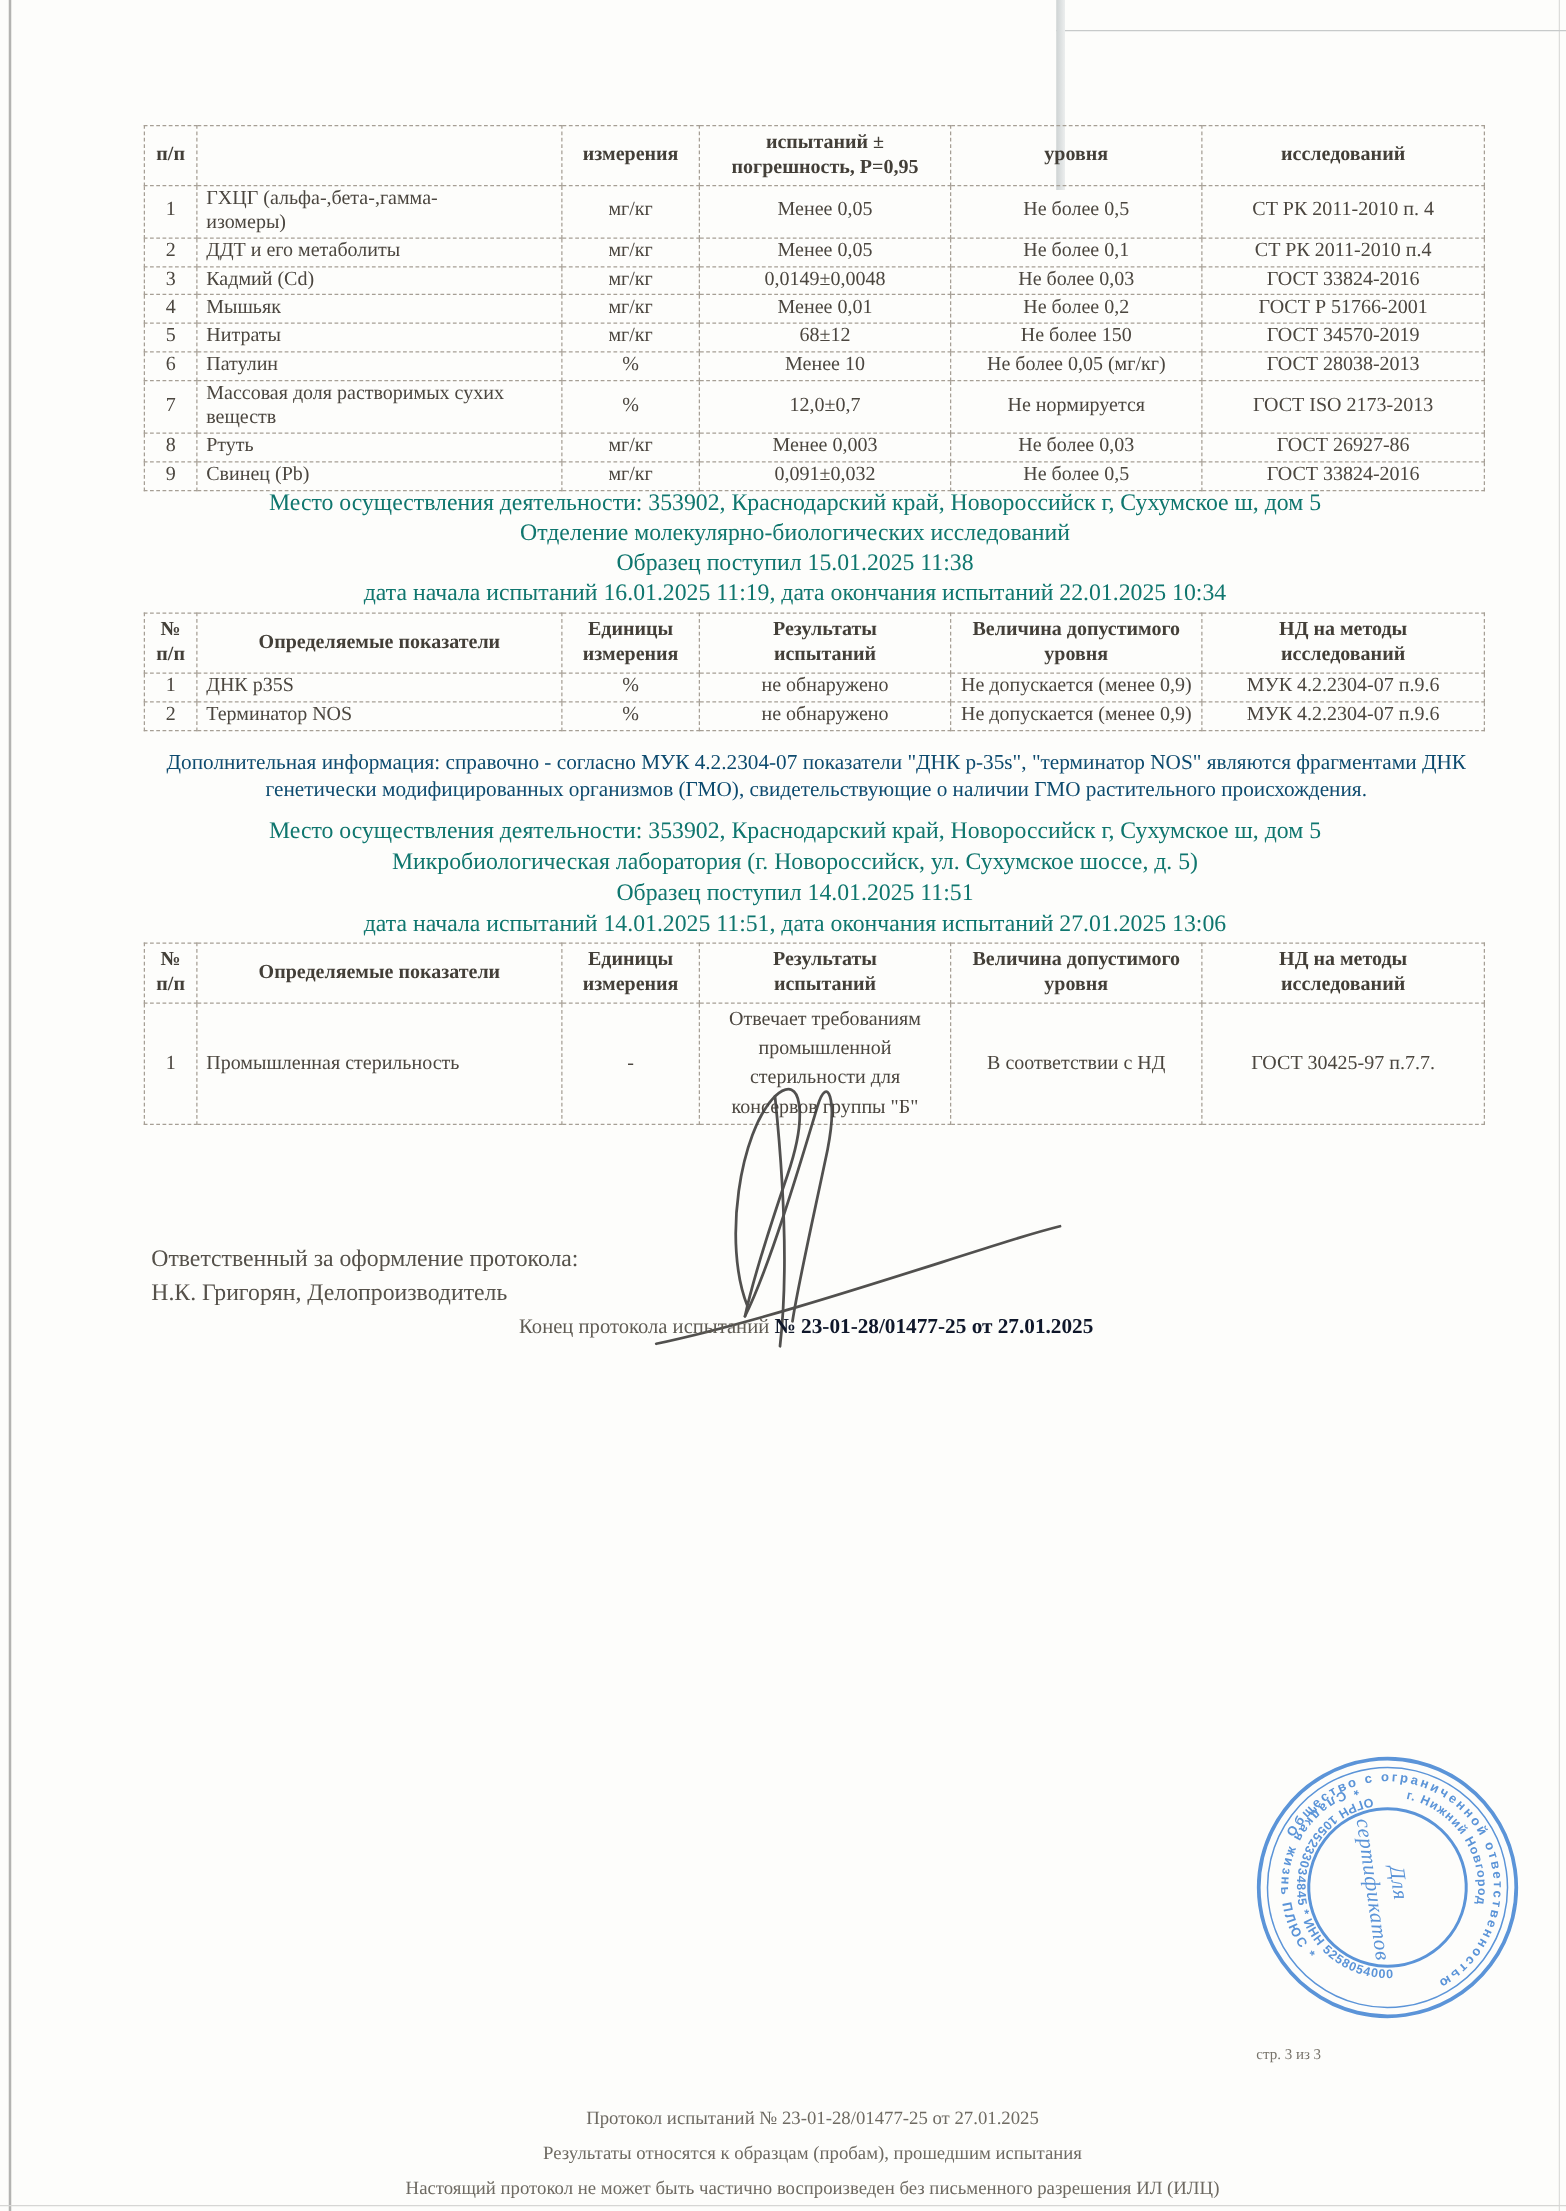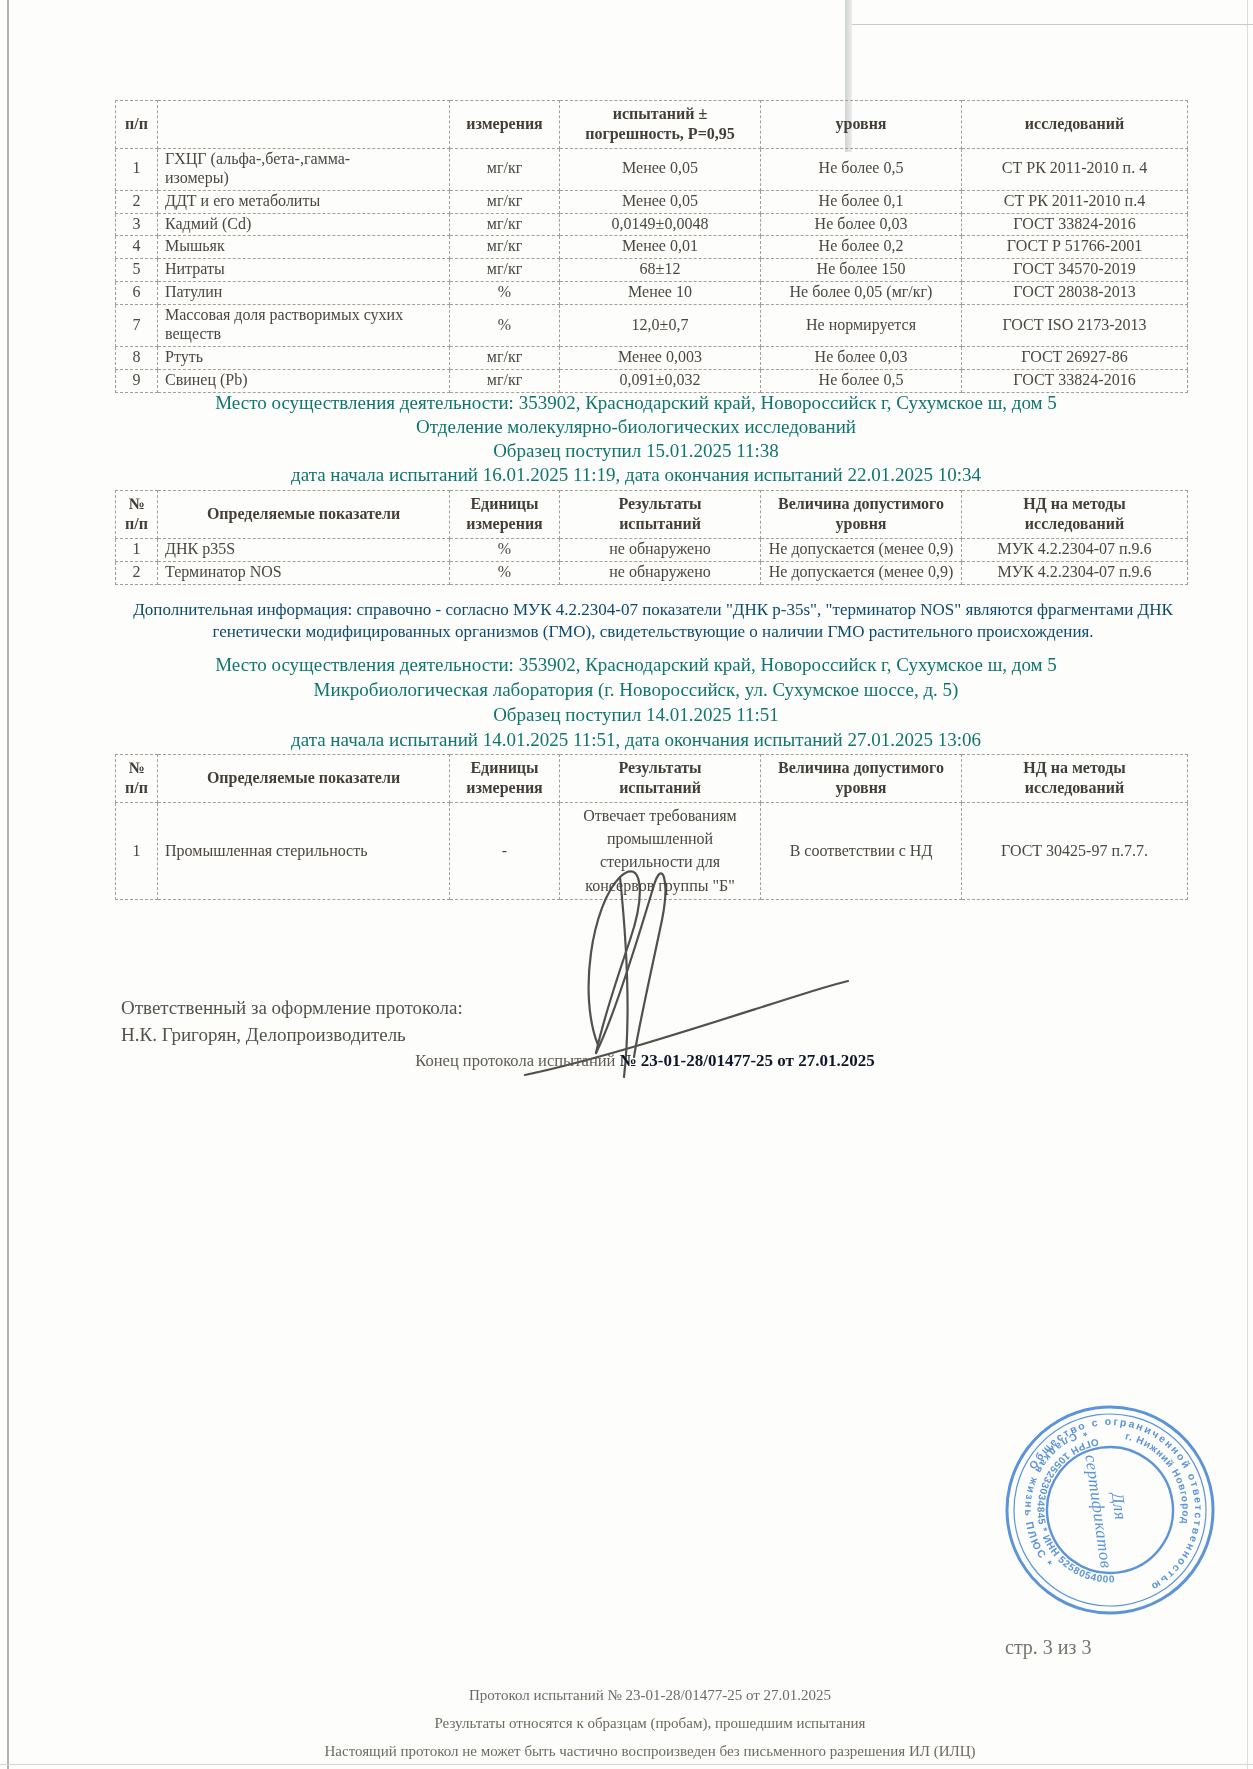--- a/index.html
+++ b/index.html
@@ -58,21 +58,21 @@
   .signature-svg{position:absolute;left:470px;top:845px;width:400px;height:240px;}
 
   .stamp-svg{position:absolute;left:1002px;top:1402px;width:216px;height:216px;
              opacity:.85;}
   .stamp-svg text{font-family:"Liberation Sans", sans-serif;}
   .stamp-outer{font-size:10.5px;font-weight:bold;letter-spacing:2px;}
   .stamp-mid{font-size:10px;font-weight:bold;letter-spacing:0.8px;}
   .stamp-center{font-size:17px;font-style:italic;letter-spacing:0.5px;
                 font-family:"Liberation Serif", serif !important;}
 
-  .page-no{position:absolute;left:1005px;top:1636px;font-size:20px;color:#77736a;}
+  .page-no{position:absolute;left:1005px;top:1636px;font-size:12px;color:#77736a;}
   .footer{position:absolute;left:115px;top:1681px;width:1070px;text-align:center;
           font-size:15px;color:#6e6a62;line-height:28px;}
 </style>
 </head>
 <body>
 
 <div class="page">
 
   <div class="edge edge-left"></div>
   <div class="edge edge-right"></div>

